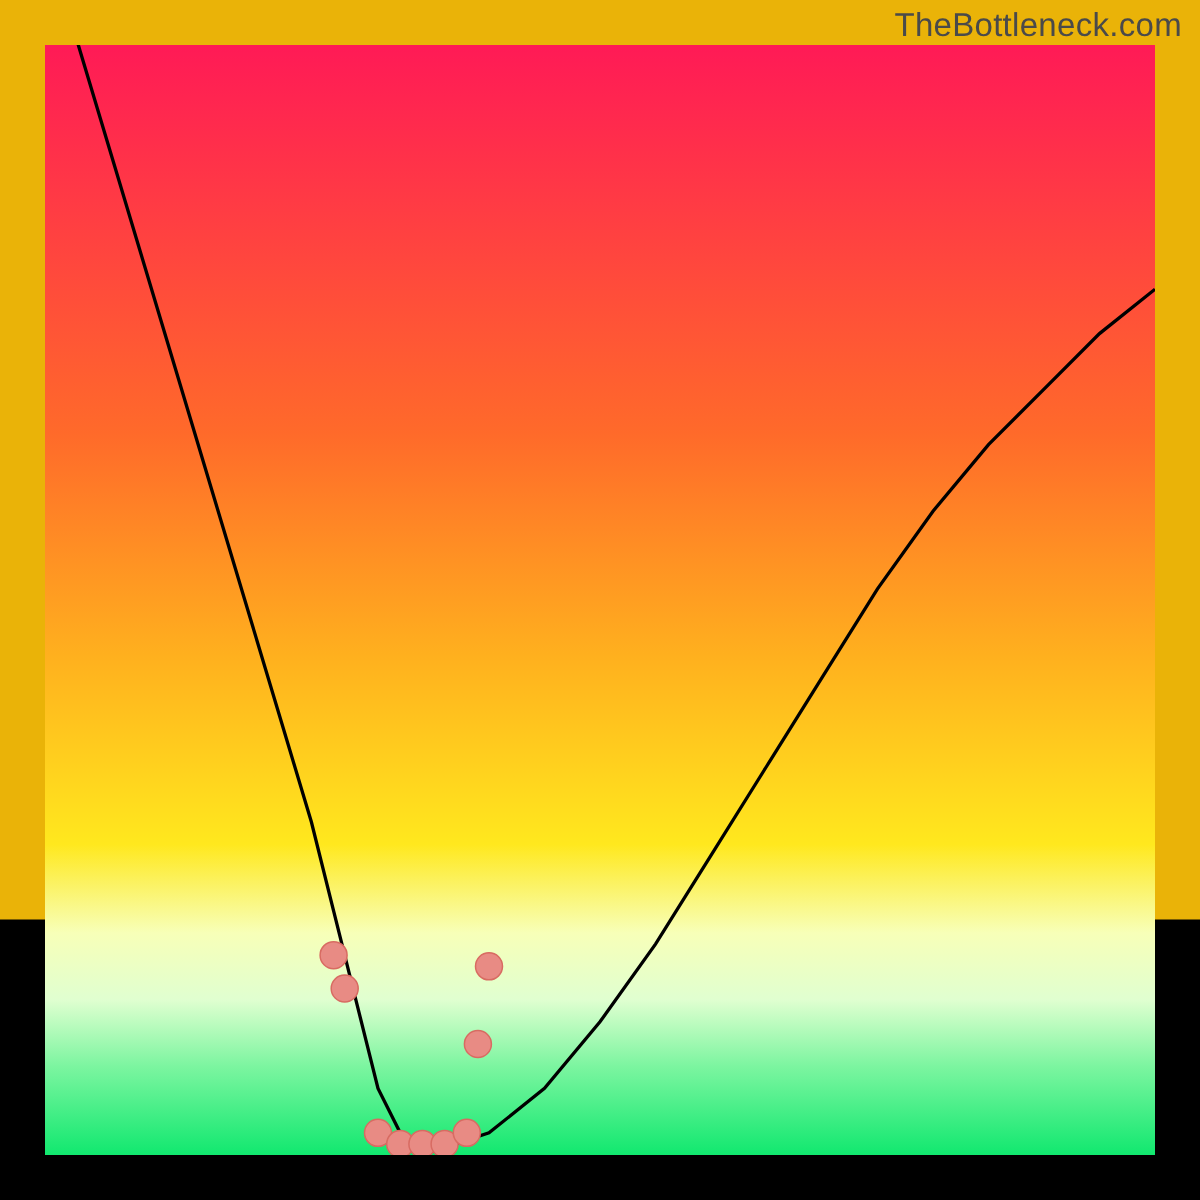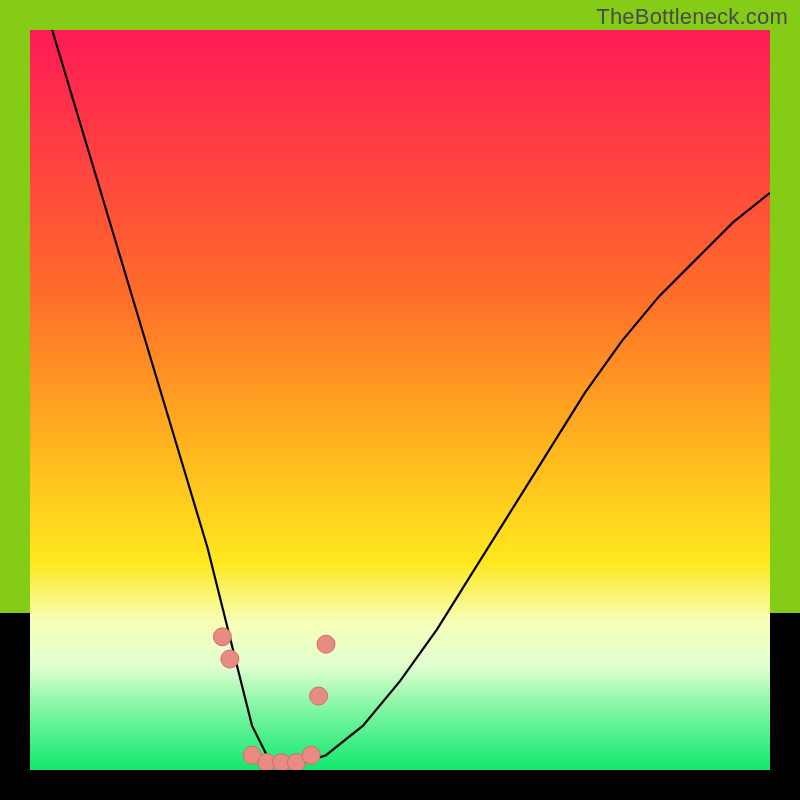--- a/index.html
+++ b/index.html
@@ -1,20 +1,20 @@
 <!DOCTYPE html>
 <html><head>
 <meta charset="utf-8">
 <style>
   * { margin: 0; padding: 0; box-sizing: border-box; }
   html, body { width: 800px; height: 800px; overflow: hidden; background: #000; }
   .frame {
     width: 800px;
     height: 613px;
-    background: #84cc16;
+    background: #eab308;
     position: relative;
   }
   .plot-area {
     position: absolute;
     left: 30px;
     top: 30px;
     width: 740px;
     height: 740px;
     overflow: hidden;
   }

